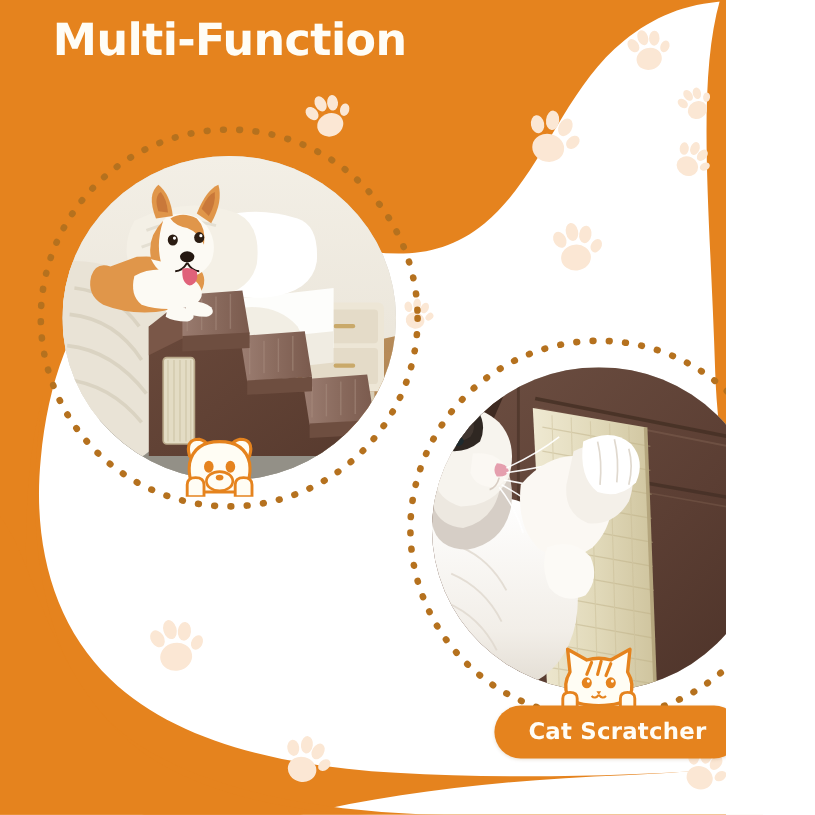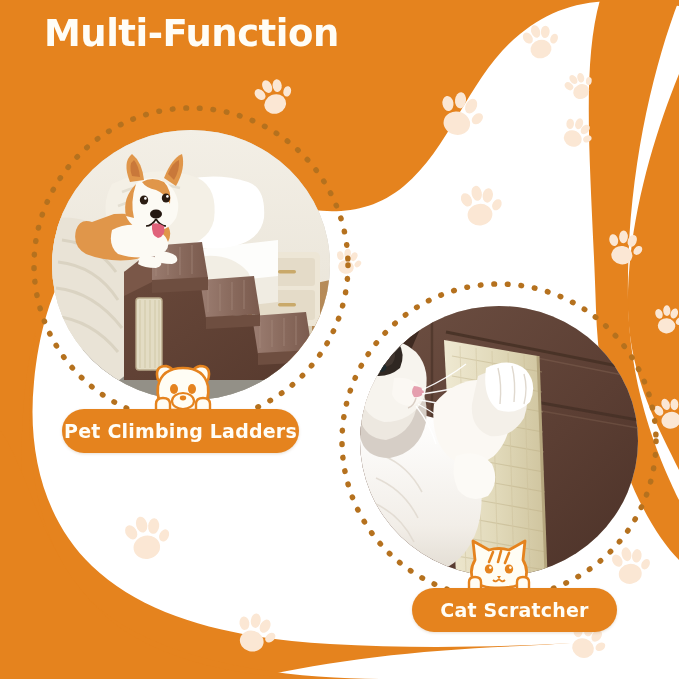--- a/index.html
+++ b/index.html
@@ -7,21 +7,21 @@
     margin: 0;
     padding: 0;
     background: #ffffff;
   }
   body {
     font-family: "DejaVu Sans", "Liberation Sans", sans-serif;
   }
 
   #poster {
     position: relative;
-    width: 679px;
+    width: 605px;
     height: 679px;
     overflow: hidden;
     background: #E5831E;
   }
 
   
   .bg-svg {
     position: absolute;
     left: 0; top: 0;
     width: 679px;
@@ -302,21 +302,20 @@
       <ellipse cx="48" cy="25" rx="4" ry="5" fill="#E5831E"></ellipse>
 
       <ellipse cx="39" cy="37" rx="11" ry="8" fill="#FFFDF4" stroke="#E5831E" stroke-width="2.2"></ellipse>
       <ellipse cx="39" cy="34" rx="3.2" ry="2.4" fill="#E5831E"></ellipse>
 
       <path d="M12 40 Q12 34 19 34 Q26 34 26 40 L26 50 L12 50 Z" fill="#FFFDF4" stroke="#E5831E" stroke-width="2.4" stroke-linejoin="round"></path>
       <path d="M52 40 Q52 34 59 34 Q66 34 66 40 L66 50 L52 50 Z" fill="#FFFDF4" stroke="#E5831E" stroke-width="2.4" stroke-linejoin="round"></path>
     </svg>
   </div>
 
-  <div class="badge" id="badge-1">Pet Climbing Ladders</div>
 
   <div class="medallion" id="medallion-2">
     <svg class="dot-ring" viewBox="0 0 338 326">
       <circle cx="169" cy="163" r="157" fill="none" stroke="#B5711E" stroke-width="5.5" stroke-linecap="round" stroke-dasharray="0.6 13"></circle>
     </svg>
   </div>
 
   <div class="photo-clip" id="photo-2">
     <svg class="photo-svg" viewBox="0 0 278 270" preserveAspectRatio="xMidYMid slice">
       <defs>

